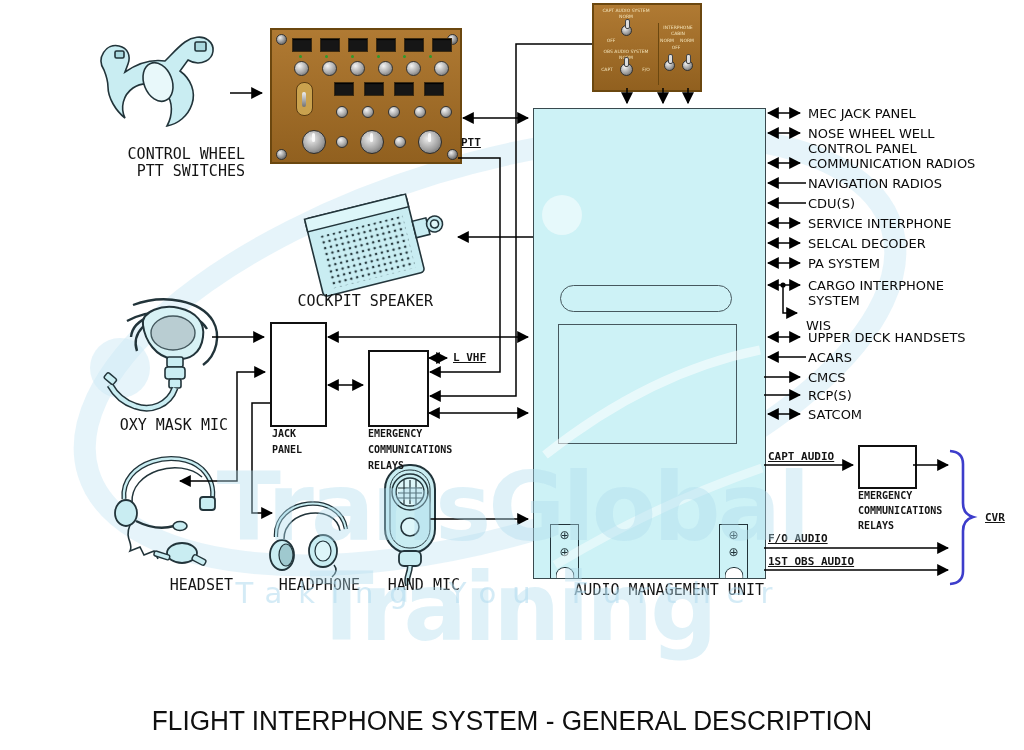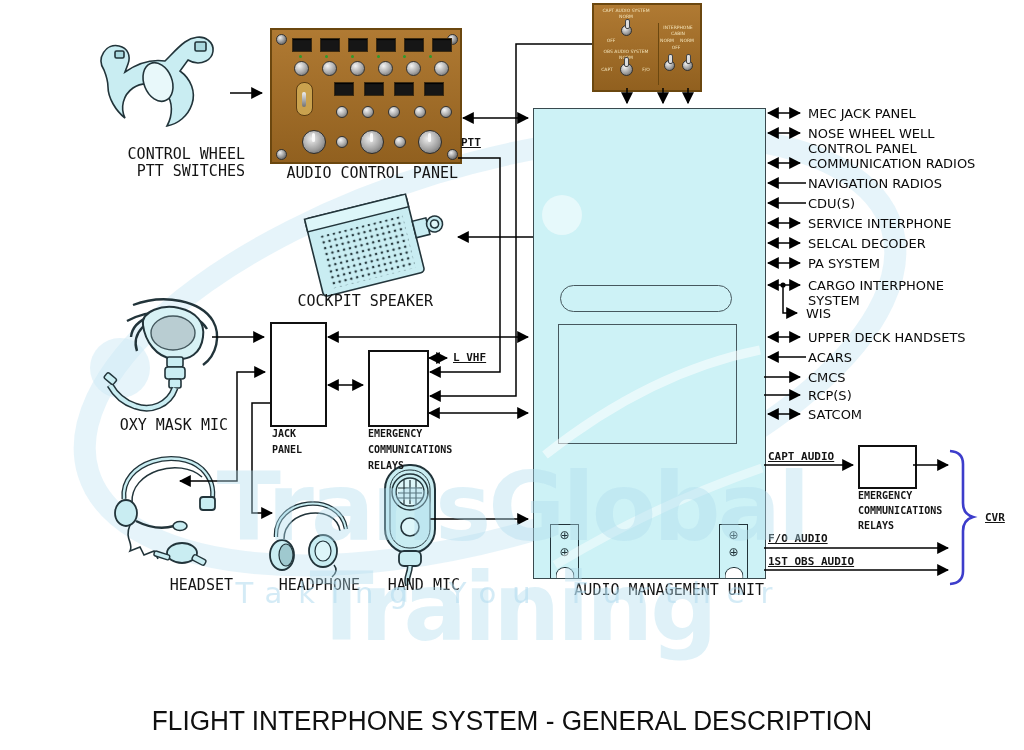--- a/index.html
+++ b/index.html
@@ -292,21 +292,20 @@
       <path d="M913 465 H 948" marker-end="url(#ah)"></path>
       <path d="M764 548 H 948" marker-end="url(#ah)"></path>
       <path d="M764 570 H 948" marker-end="url(#ah)"></path>
     </g>
     <circle cx="783" cy="285" r="2.6" fill="#000"></circle>
     <path d="M950 451 Q 963 452 963 464 L 963 503 Q 963 514 973 517 Q 963 520 963 531 L 963 571 Q 963 583 950 584" fill="none" stroke="#3d3dcb" stroke-width="2.6"></path>
   </svg>
 
   <div class="mono-lg" style="left:95px;top:146px;width:150px">CONTROL WHEEL</div>
   <div class="mono-lg" style="left:95px;top:163px;width:150px">PTT SWITCHES</div>
-  <div class="mono-lg" style="left:276px;top:165px;width:182px">AUDIO CONTROL PANEL</div>
   <div class="mono-lg" style="left:293px;top:293px;width:140px">COCKPIT SPEAKER</div>
   <div class="mono-lg" style="left:108px;top:417px;width:120px">OXY MASK MIC</div>
   <div class="mono-sm" style="left:272px;top:426px">
     <span>JACK</span><br>
     <span>PANEL</span>
   </div>
   <div class="mono-sm" style="left:368px;top:426px">
     <span>EMERGENCY</span><br>
     <span>COMMUNICATIONS</span><br>
     <span>RELAYS</span>
@@ -325,21 +324,21 @@
   </div>
   <div class="list" style="left:808px;top:156px">COMMUNICATION RADIOS</div>
   <div class="list" style="left:808px;top:176px">NAVIGATION RADIOS</div>
   <div class="list" style="left:808px;top:196px">CDU(S)</div>
   <div class="list" style="left:808px;top:216px">SERVICE INTERPHONE</div>
   <div class="list" style="left:808px;top:236px">SELCAL DECODER</div>
   <div class="list" style="left:808px;top:256px">PA SYSTEM</div>
   <div class="list" style="left:808px;top:278px">
     <span>CARGO INTERPHONE</span><br><span>SYSTEM</span>
   </div>
-  <div class="list" style="left:806px;top:306px">WIS</div>
+  <div class="list" style="left:806px;top:318px">WIS</div>
   <div class="list" style="left:808px;top:330px">UPPER DECK HANDSETS</div>
   <div class="list" style="left:808px;top:350px">ACARS</div>
   <div class="list" style="left:808px;top:370px">CMCS</div>
   <div class="list" style="left:808px;top:388px">RCP(S)</div>
   <div class="list" style="left:808px;top:407px">SATCOM</div>
 
   <div class="wirelbl" style="left:768px;top:450px">CAPT AUDIO</div>
   <div class="mono-sm" style="left:858px;top:488px;line-height:15px">
     <span>EMERGENCY</span><br>
     <span>COMMUNICATIONS</span><br>

